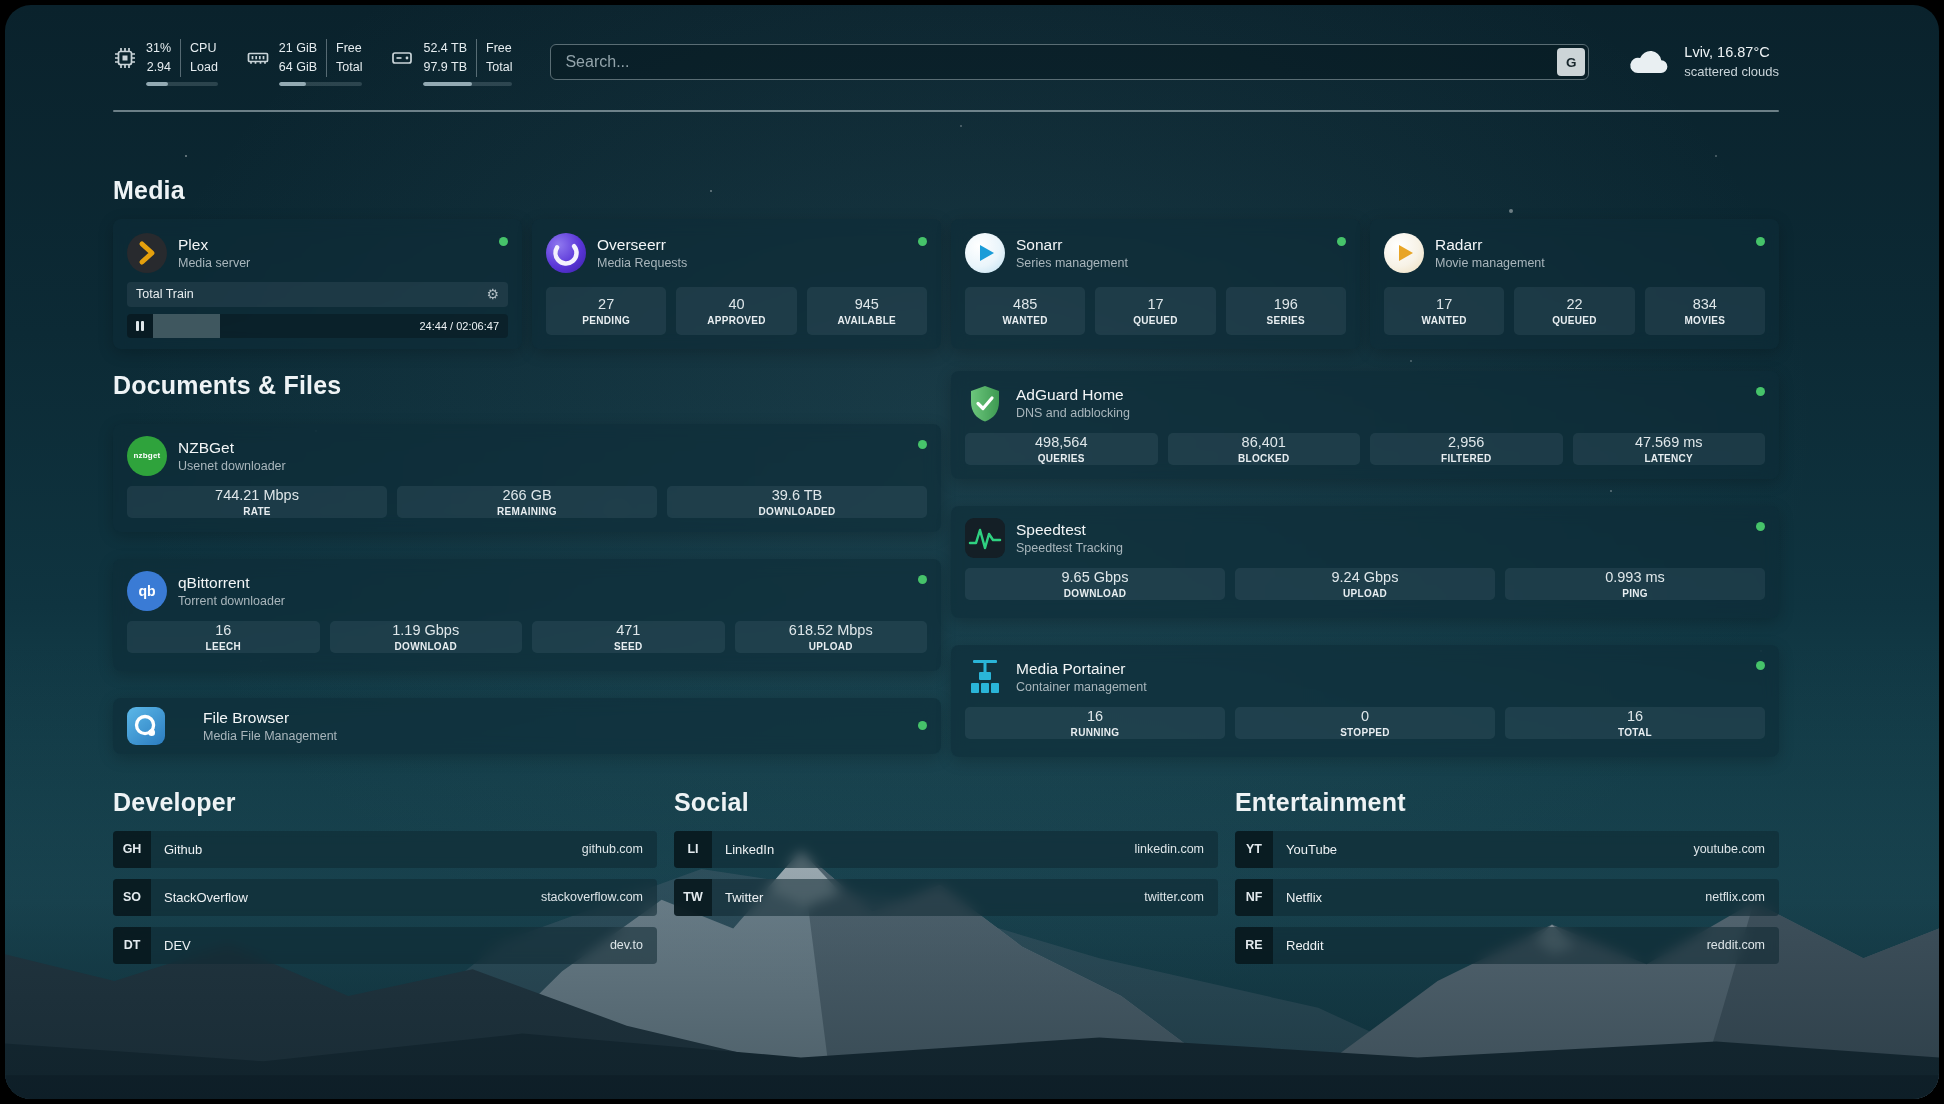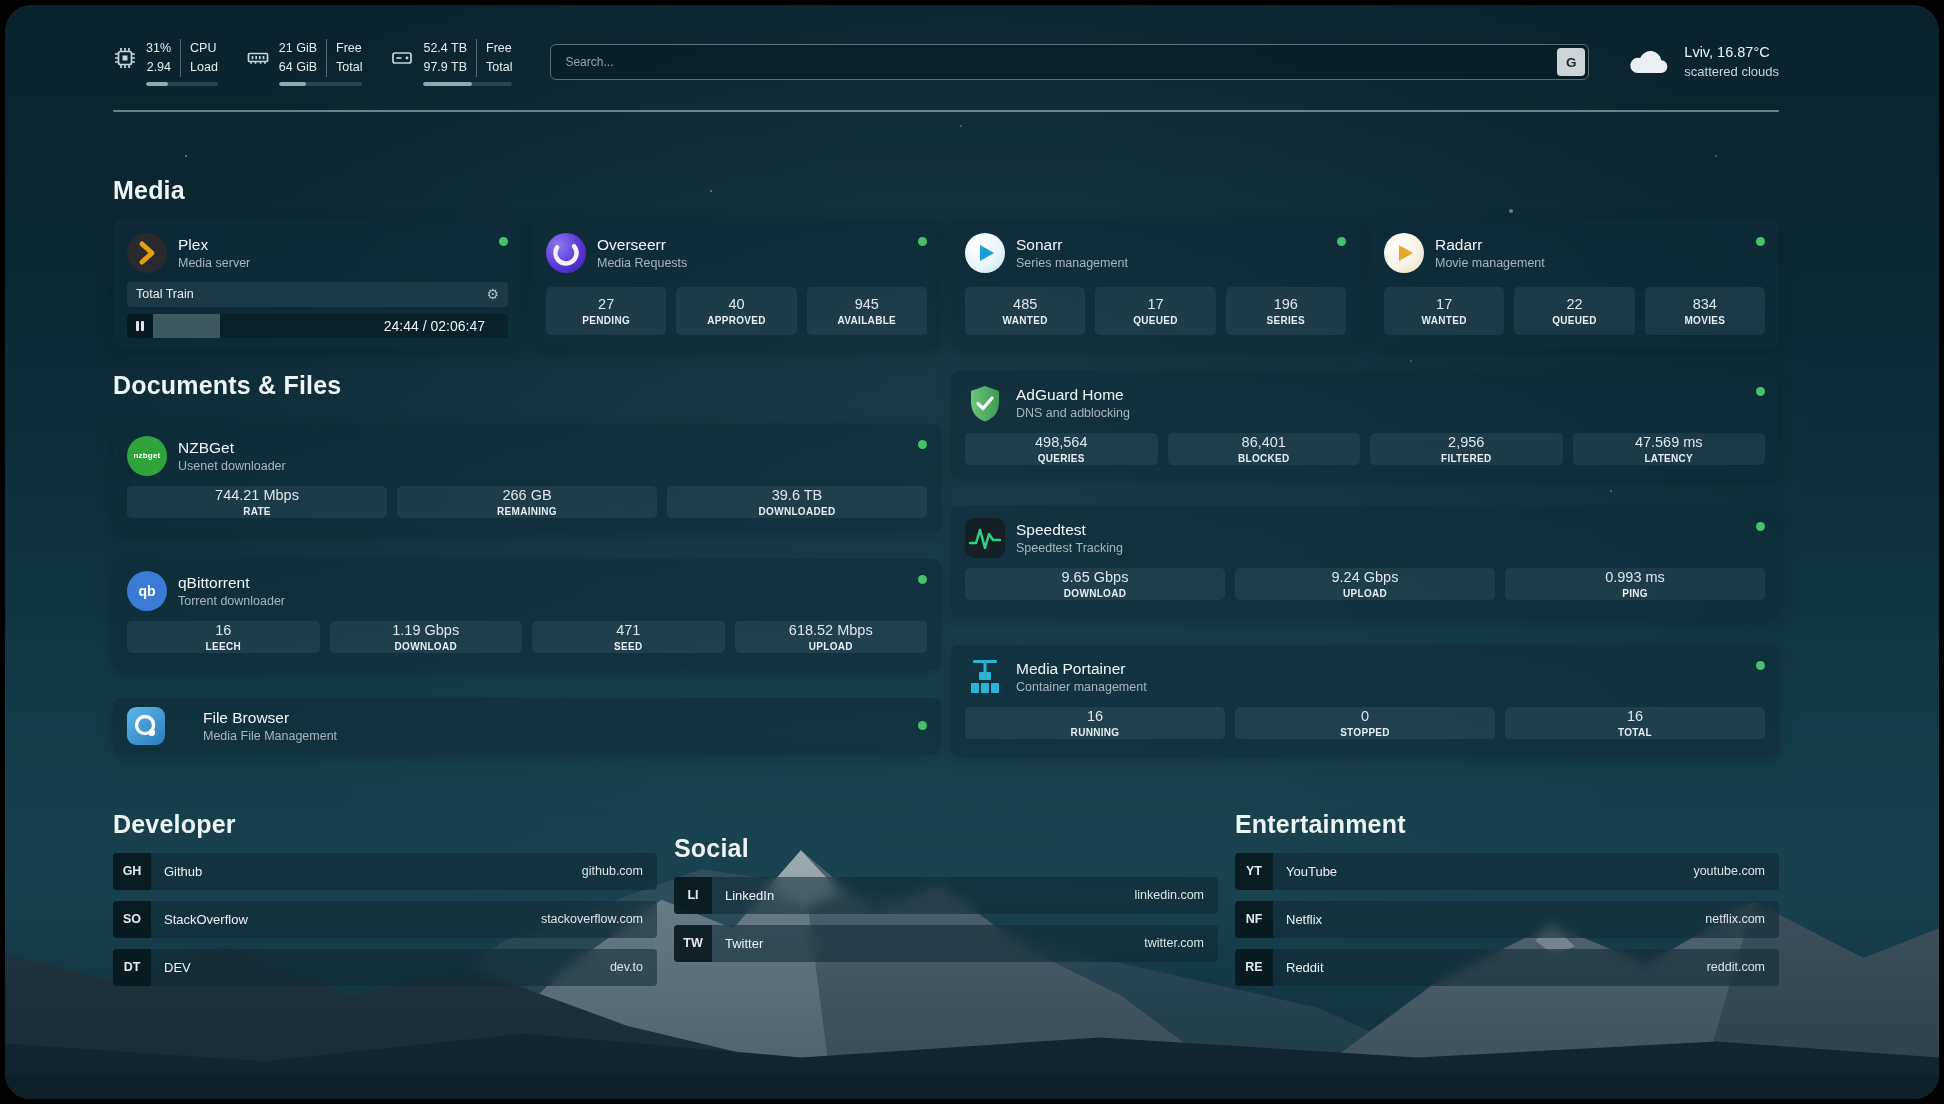--- a/index.html
+++ b/index.html
@@ -26,21 +26,21 @@
   .metric-top { display:flex; align-items:center; gap:9px; }
   .micon { width:24px; height:24px; opacity:.92; flex:0 0 24px; }
   .mvals, .mlabels { display:flex; flex-direction:column; font-size:12.5px; color:#e6edf0; line-height:1.5; }
   .mvals { align-items:flex-end; }
   .vdiv { width:1px; align-self:stretch; background:rgba(230,240,245,.35); }
   .mbar { height:4px; background:rgba(220,235,240,.16); border-radius:2px; margin-top:5px; margin-left:33px; overflow:hidden; }
   .mbar-fill { height:100%; background:#93aab3; border-radius:2px; }
 
   .search { flex:1; margin:0 38px; position:relative; height:36px; }
   .search input { width:100%; height:100%; background:rgba(8,25,32,.55); border:1px solid #5a6d74; border-radius:6px;
-    color:#e6edf0; font-size:12px; padding:0 46px 0 14px; outline:none; font-family:inherit; }
+    color:#e6edf0; font-size:16px; padding:0 46px 0 14px; outline:none; font-family:inherit; }
   .search input::placeholder { color:#93a4ab; }
   .engine { position:absolute; right:4px; top:4px; width:28px; height:28px; border-radius:4px; background:#ccd4d7;
     color:#18262c; font-weight:bold; font-size:13.5px; display:flex; align-items:center; justify-content:center; cursor:pointer; }
 
   .weather { display:flex; align-items:center; gap:13px; }
   .wtext { font-size:14.5px; color:#eef3f5; line-height:1.45; }
   .wcond { font-size:13px; color:#c9d4d9; }
 
   .divider { margin-top:24px; height:2px; background:rgba(215,228,233,.48); border-radius:1px; }
 
@@ -80,37 +80,37 @@
 
   
   .now-playing { margin-top:9px; height:25px; background:rgba(215,235,240,.08); border-radius:4px;
     display:flex; align-items:center; padding:0 9px; font-size:12.5px; color:#e8eef0; }
   .gear { margin-left:auto; color:#aebbc1; font-size:14px; cursor:pointer; }
   .player-bar { margin-top:7px; height:24px; display:flex; border-radius:4px; overflow:hidden; }
   .pause { width:26px; background:rgba(6,18,24,.6); display:flex; align-items:center; justify-content:center; gap:2px; cursor:pointer; }
   .pause i { width:3px; height:10px; background:#dfe7ea; border-radius:1px; display:block; }
   .track { flex:1; position:relative; background:rgba(10,26,33,.55); }
   .fill { position:absolute; left:0; top:0; bottom:0; background:rgba(190,215,223,.3); }
-  .time { position:absolute; right:23px; top:50%; transform:translateY(-50%); font-size:14px; color:#eef3f5; white-space:nowrap; }
+  .time { position:absolute; right:9px; top:50%; transform:translateY(-50%); font-size:11px; color:#eef3f5; white-space:nowrap; }
 
   
   .icon-plex { background:#282a2e; }
   .icon-overseerr { background: radial-gradient(circle at 32% 30%, #8f78ef, #5a36d8 55%, #3a1fa8); }
   .icon-sonarr { background: radial-gradient(circle at 35% 32%, #ffffff, #eaf5fb 55%, #bcdff0); }
   .icon-radarr { background: radial-gradient(circle at 35% 32%, #ffffff, #f7f2e6 55%, #ecdcb9); }
   .icon-nzbget { background:#2fa33c; }
   .icon-qbittorrent { background:#3a7bd5; }
   .icon-filebrowser { border-radius:9px; background:linear-gradient(140deg,#5cb8e8,#2b7cc0); }
   .icon-speedtest { border-radius:9px; background:#141f26; }
   .icon-adguard, .icon-portainer { background:transparent; border-radius:0; }
   .nzb-text { font-size:8px; font-weight:bold; color:#fff; letter-spacing:.2px; }
   .qb-text { font-size:14px; font-weight:bold; color:#fff; }
 
   
-  .bookmarks { margin-top:53px; display:flex; gap:17px;align-items:center; }
+  .bookmarks { margin-top:31px; display:flex; gap:17px; }
   .bm-col { flex:1; }
   .bm-col .section-title { margin-bottom:14px; }
   .bm-row { display:flex; align-items:center; height:37px; background:rgba(14,40,50,.55); border-radius:4px;
     overflow:hidden; backdrop-filter: blur(6px); cursor:pointer; }
   .bm-row + .bm-row { margin-top:11px; }
   .bm-badge { width:38px; height:100%; background:rgba(7,22,28,.8); color:#e3eaee; font-size:12.5px; font-weight:bold;
     display:flex; align-items:center; justify-content:center; flex:0 0 38px; }
   .bm-name { margin-left:13px; font-size:13px; color:#eef2f4; }
   .bm-url { margin-left:auto; margin-right:14px; font-size:12.5px; color:#dde5e8; }
 </style>

